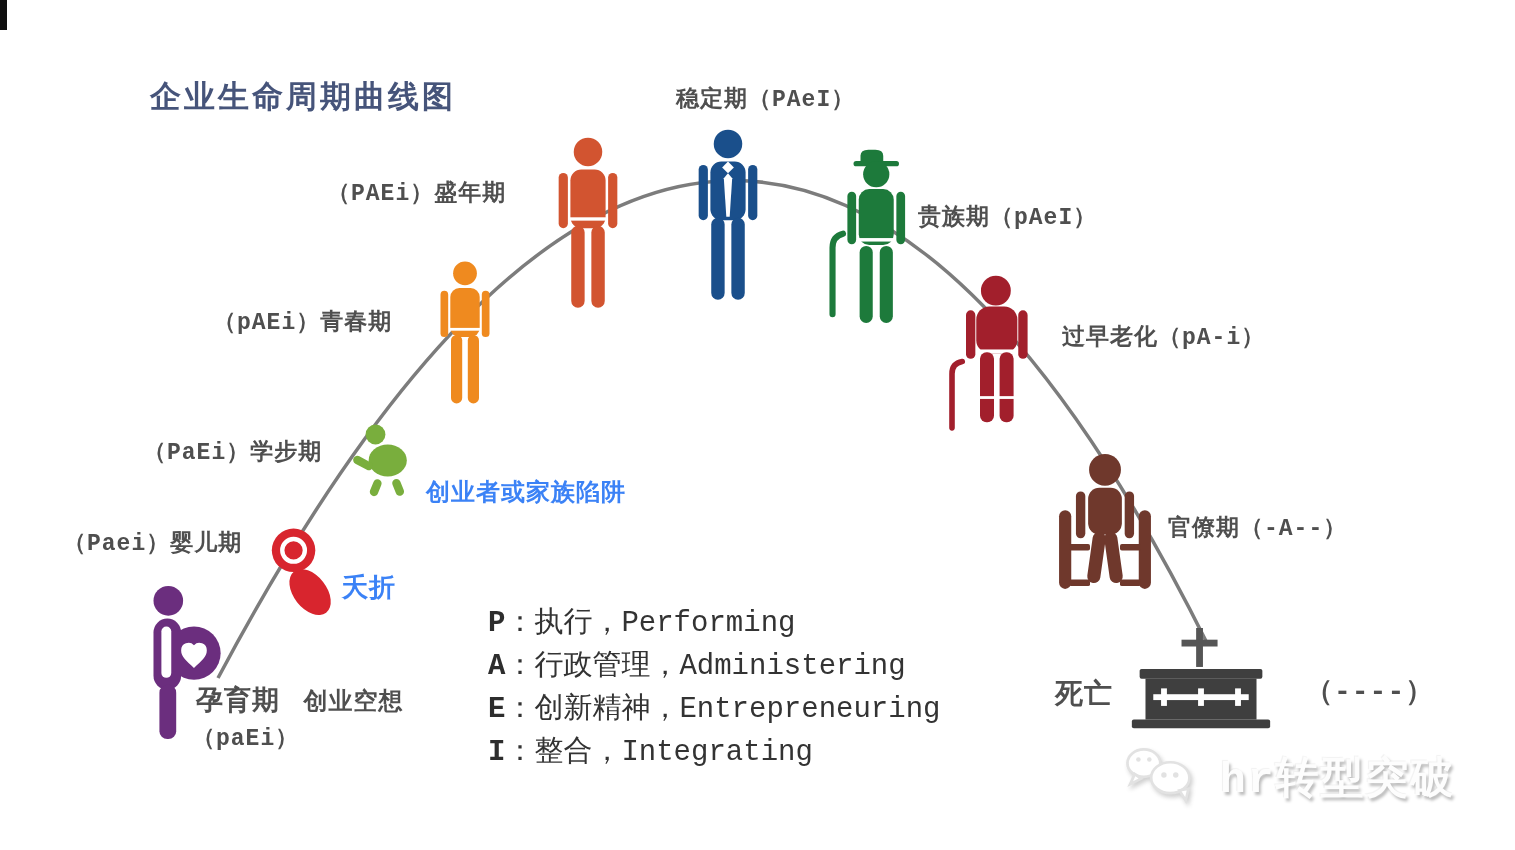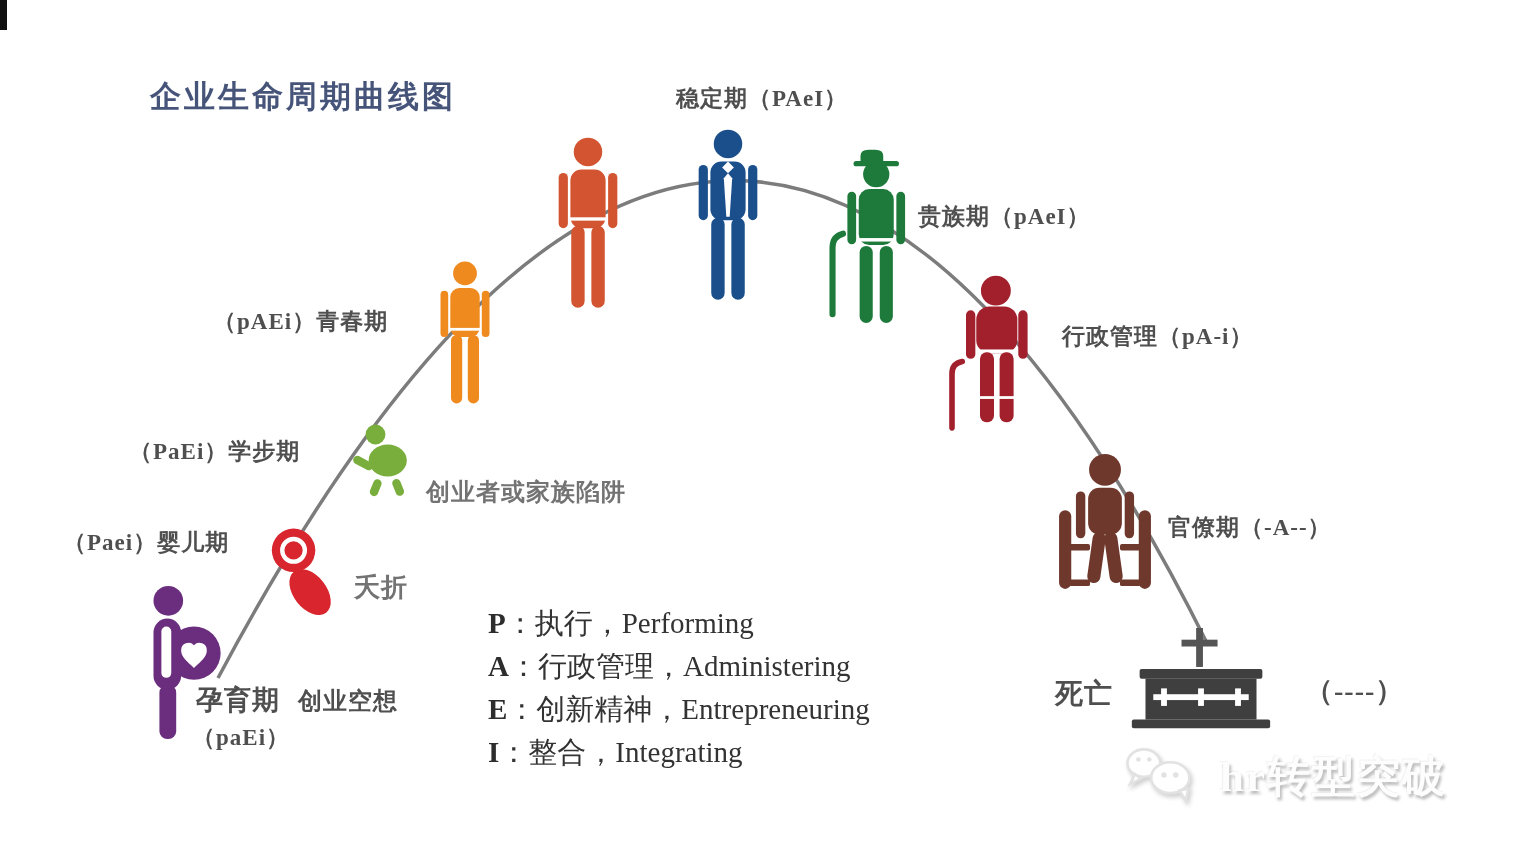--- a/index.html
+++ b/index.html
@@ -1,28 +1,28 @@
 <!DOCTYPE html>
 <html><head>
 <meta charset="utf-8">
 <style>
   html,body{margin:0;padding:0;background:#fff;}
   .canvas{
     position:relative;width:1478px;height:850px;background:#ffffff;overflow:hidden;
-    font-family:Liberation Serif, serif;
+    font-family:Liberation Mono, monospace;
   }
   .abs{position:absolute;white-space:nowrap;}
   .curve-svg{position:absolute;left:0;top:0;width:1515px;height:850px;pointer-events:none;}
   .figure{position:absolute;}
   .figure svg{display:block;width:100%;height:100%;}
   .title{
     position:absolute;left:150px;top:76px;font-size:31px;font-weight:700;letter-spacing:3px;
   }
   .stage-label{font-size:23px;font-weight:700;color:#4f4f4f;letter-spacing:1px;}
-  .anno{font-size:24px;font-weight:700;color:#737373;letter-spacing:1px;}
+  .anno{font-size:24px;font-weight:700;color:#3b82f6;letter-spacing:1px;}
   .anno-block{
     position:absolute;left:478px;top:348px;width:236px;text-align:center;
     font-size:24px;font-weight:700;color:#4f4f4f;line-height:1.45;white-space:nowrap;
   }
   .courtship-line{position:absolute;left:196px;top:682px;}
   .courtship-line .name{font-size:27px;font-weight:700;color:#4f4f4f;letter-spacing:1px;}
   .courtship-line .note{font-size:24px;font-weight:700;color:#4f4f4f;margin-left:14px;letter-spacing:1px;}
   .legend{position:absolute;left:488px;top:602px;color:#333;}
   .legend-row{height:43px;line-height:43px;font-size:29px;}
   .legend-letter{font-weight:700;color:#2d2d2d;}
@@ -44,37 +44,38 @@
 
   <svg class="curve-svg" viewBox="0 0 1515 850" xmlns="http://www.w3.org/2000/svg" style="color: rgb(124, 124, 124);">
     <path d="M 218 678 Q 738 -300 1208 645" fill="none" stroke="currentColor" stroke-width="3.5"></path>
   </svg>
 
   <div class="corner-artifact"></div>
 
   <div class="title" style="color: rgb(70, 84, 122);">企业生命周期曲线图</div>
 
   <div class="abs stage-label" style="left:676px;top:83px;">稳定期（PAeI）</div>
+  <div class="abs stage-label" style="left:327px;top:177px;">（PAEi）盛年期</div>
   <div class="abs stage-label" style="left:918px;top:201px;text-align:right;">贵族期（pAeI）</div>
   <div class="abs stage-label" style="left:213px;top:306px;">（pAEi）青春期</div>
-  <div class="abs stage-label" style="left:1062px;top:321px;">行政管理（pA-i）</div>
-  <div class="abs stage-label" style="left:129px;top:436px;">（PaEi）学步期</div>
+  <div class="abs stage-label" style="left:1062px;top:321px;">过早老化（pA-i）</div>
+  <div class="abs stage-label" style="left:143px;top:436px;">（PaEi）学步期</div>
   <div class="abs stage-label" style="left:63px;top:527px;">（Paei）婴儿期</div>
   <div class="abs stage-label" style="left:1168px;top:512px;">官僚期（-A--）</div>
   <div class="abs stage-label" style="left:1055px;top:675px;font-size:28px;">死亡</div>
   <div class="abs stage-label" style="left:1305px;top:672px;font-size:28px;">（----）</div>
 
   <div class="courtship-line">
     <span class="name">孕育期</span>
     <span class="note">创业空想</span>
   </div>
   <div class="abs stage-label" style="left:192px;top:722px;">（paEi）</div>
 
   <div class="abs anno" style="left:426px;top:476px;">创业者或家族陷阱</div>
-  <div class="abs anno" style="left:354px;top:570px;font-size:26px;">夭折</div>
+  <div class="abs anno" style="left:342px;top:570px;font-size:26px;">夭折</div>
 
   <div class="figure" style="left: 136px; top: 586px; width: 112px; height: 158px; color: rgb(107, 46, 126);">
     <svg viewBox="0 0 110 160" xmlns="http://www.w3.org/2000/svg" fill="currentColor">
       <circle cx="31" cy="15" r="15"></circle>
       <rect x="16" y="33" width="28" height="72" rx="14"></rect>
       <rect x="30" y="45" width="28" height="42"></rect>
       <circle cx="57" cy="68" r="27"></circle>
       <rect x="24" y="41" width="10" height="52" rx="5" fill="#fff"></rect>
       <path d="M57 83 C49 75 44 72 44 65 a7.5 7.5 0 0 1 13 -5 a7.5 7.5 0 0 1 13 5 c0 7 -5 10 -13 18 z" fill="#fff"></path>
       <rect x="22" y="100" width="17" height="55" rx="8"></rect>

